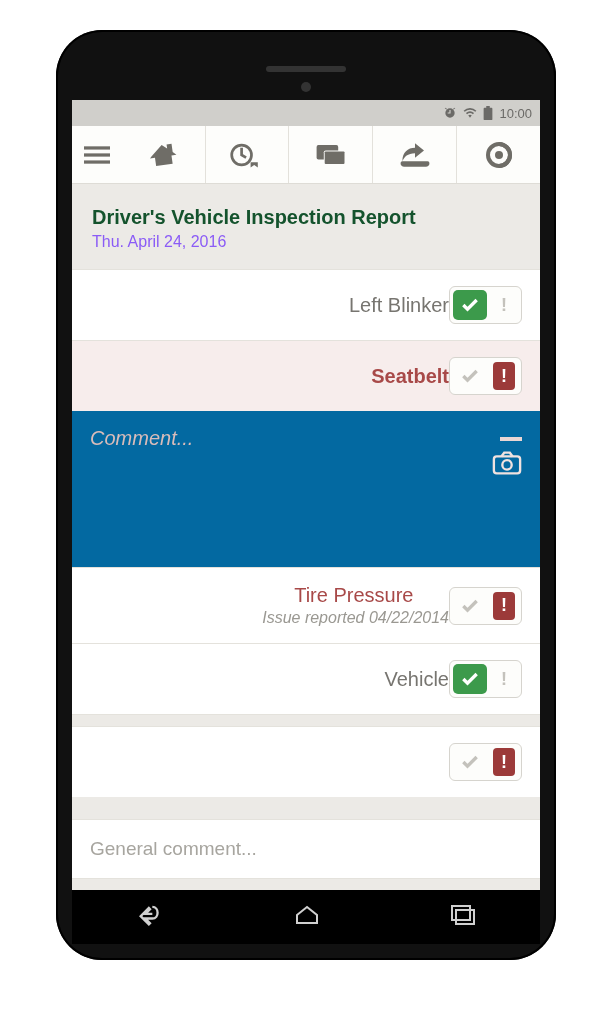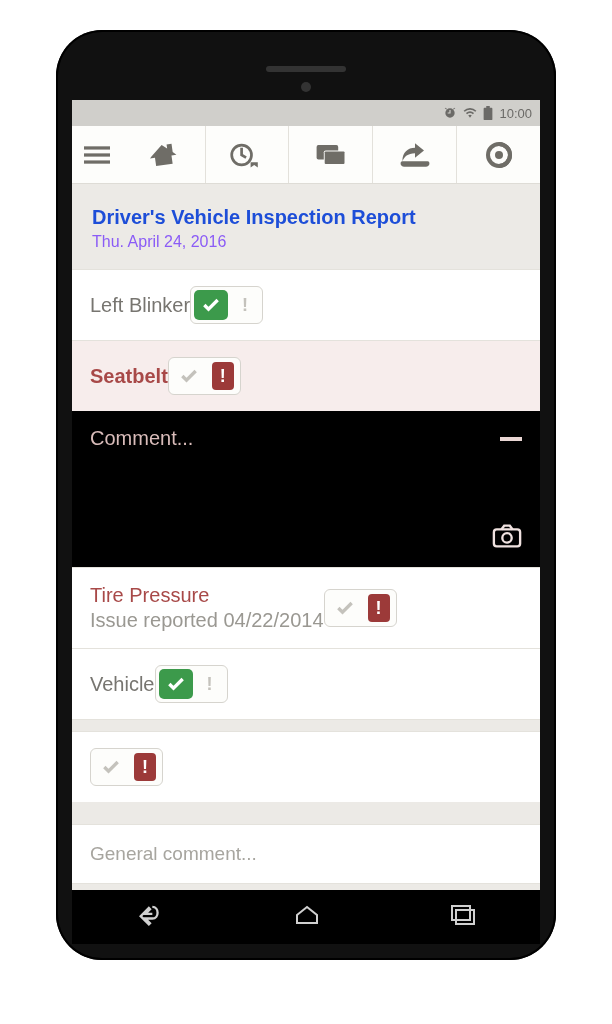--- a/index.html
+++ b/index.html
@@ -56,34 +56,34 @@
   }
   .tb-btn:first-child { border-left: none; flex: 0.6; }
   .tb-btn:nth-child(2) { border-left: none; }
   .tb-btn svg { color: #6f6d67; }
 
   
   .report-header {
     padding: 22px 20px 18px 20px;
     background: #eceae6;
   }
-  .report-title { font-size: 20px; font-weight: 600; color: #1d4ed8; }
+  .report-title { font-size: 20px; font-weight: 600; color: #14532d; }
   .report-date { font-size: 16px; color: #8b5cf6; margin-top: 4px; }
 
   
   .row {
     background: #fff;
     border-top: 1px solid #e4e2dc;
     padding: 16px 18px;
-    display: flex; align-items: center; justify-content: flex-start;
+    display: flex; align-items: center; justify-content: flex-end;
   }
   .row.tinted { background: #f7edec; }
   .row .label { font-size: 20px; color: #777570; }
-  .row .label.red { color: #a84948; font-weight: 600; }
-  .row .sub { font-size: 20px; color: #9a9892; margin-top: 2px; }
+  .row .label.red { color: #a84948; font-weight: 600; margin-left: 32px; }
+  .row .sub { font-size: 16px; color: #9a9892; margin-top: 2px; font-style: italic; }
 
   .toggle-group {
     display: flex; gap: 6px; align-items: center;
     border: 1px solid #d6d4ce; border-radius: 6px;
     padding: 3px 6px 3px 3px;
     background: #fdfdfb;
   }
   .chk {
     width: 34px; height: 30px; border-radius: 5px;
     display: flex; align-items: center; justify-content: center;
@@ -93,25 +93,25 @@
   .bang {
     width: 22px; height: 28px; border-radius: 4px;
     display: flex; align-items: center; justify-content: center;
     font-weight: 700; font-size: 18px;
   }
   .bang.grey { color: #c4c2bc; }
   .bang.red  { background: #9c3a39; color: #fff; }
 
   
   .comment-panel {
-    background: #000000;
+    background: #0369a1;
     padding: 16px 18px 14px 18px;
     color: #e9d6d4;
     min-height: 156px;
-    display: flex; flex-direction: column; justify-content: space-between;
+    display: flex; flex-direction: column;  font-style: italic;
   }
   .comment-top { display: flex; justify-content: space-between; align-items: flex-start; }
   .comment-ph { font-size: 20px; color: #d9bcba; }
   .minus { width: 22px; height: 4px; background: #e9d6d4; margin-top: 10px; }
   .cam-row { display: flex; justify-content: flex-end; }
 
   .general-row {
     background: #fff; border-top: 1px solid #e4e2dc;
     padding: 18px; font-size: 19px; color: #a7a59f; margin-top: 22px;
   }

